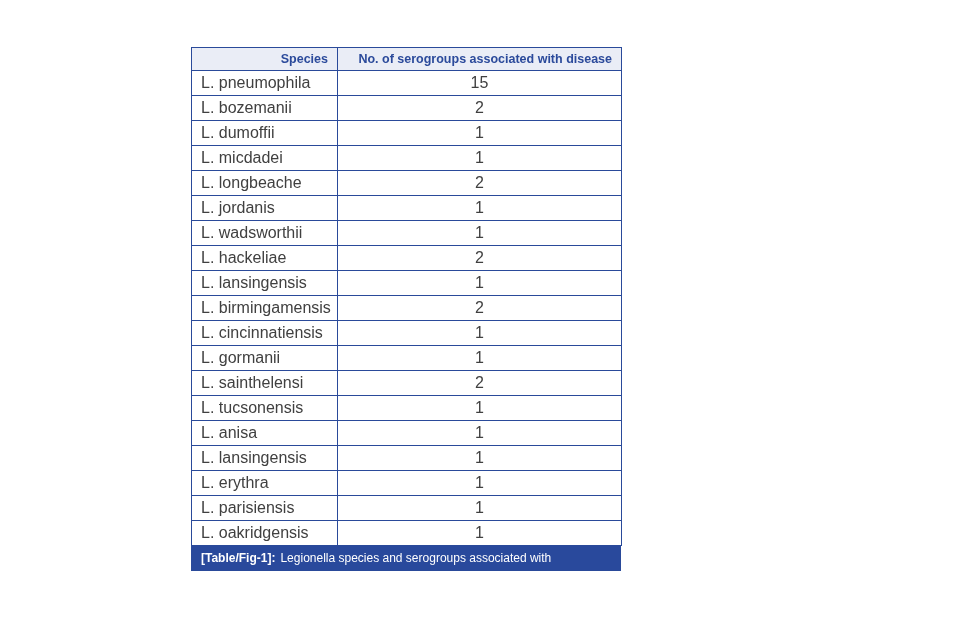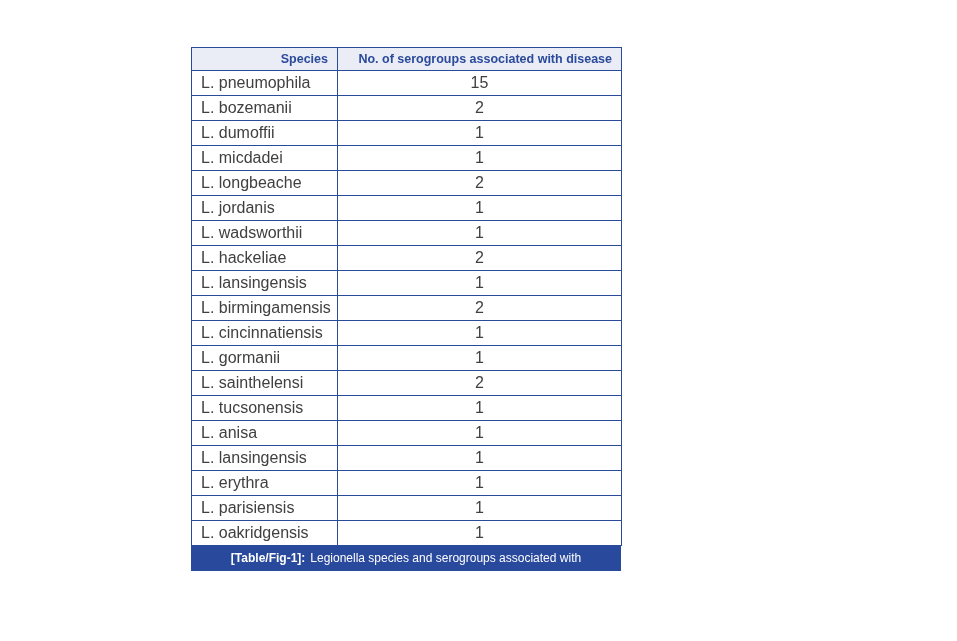--- a/index.html
+++ b/index.html
@@ -59,21 +59,20 @@
     background: #29499c;
     color: #ffffff;
     font-size: 12px;
     padding: 5px 9px;
     height: 25px;
     line-height: 15px;
     border: 1px solid #2a4a9a;
     border-top: none;
     white-space: nowrap;
     overflow: hidden;
-    text-align: center;
   }
   .cap-label {
     font-weight: bold;
     margin-right: 5px;
   }
 </style>
 </head>
 <body>
 
 <div class="page">

